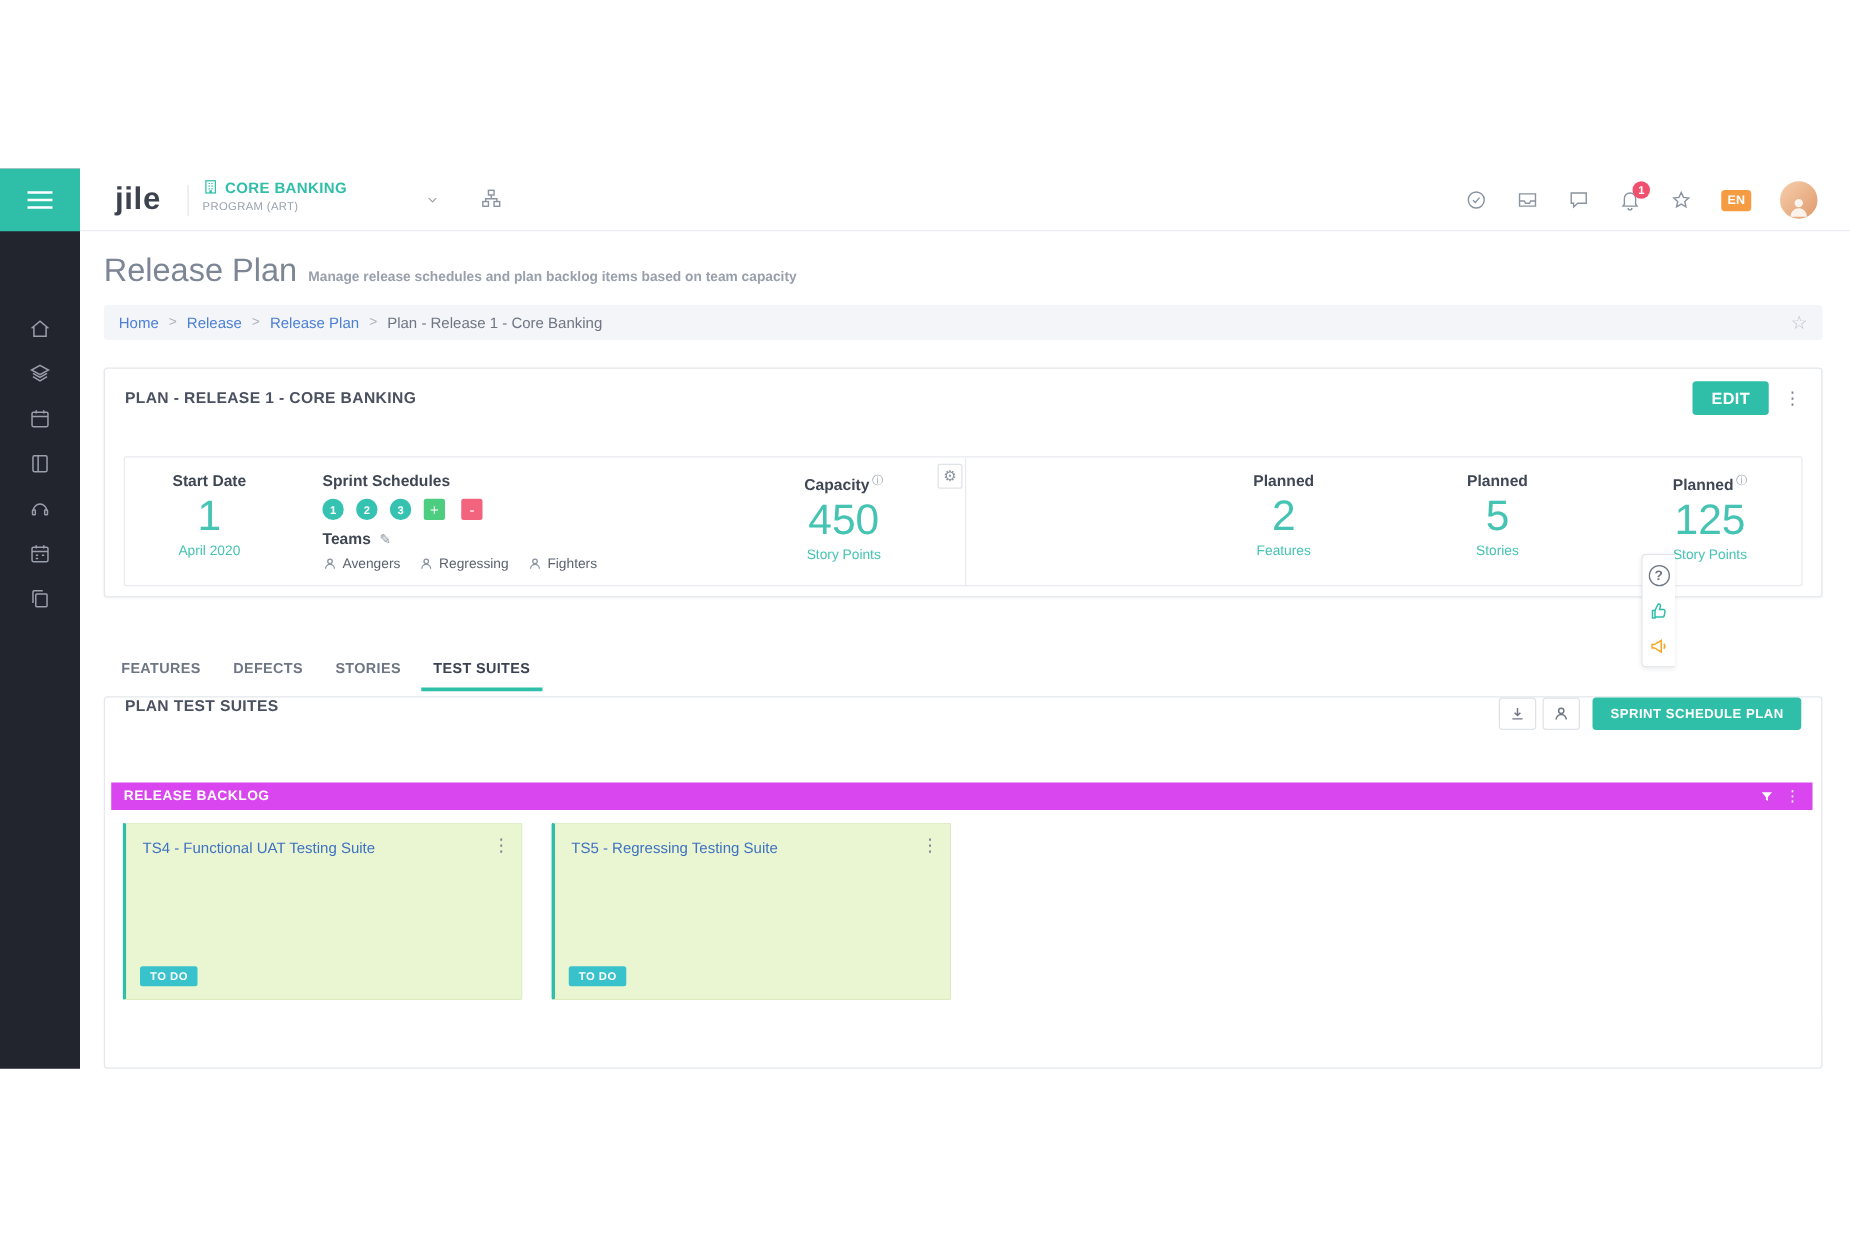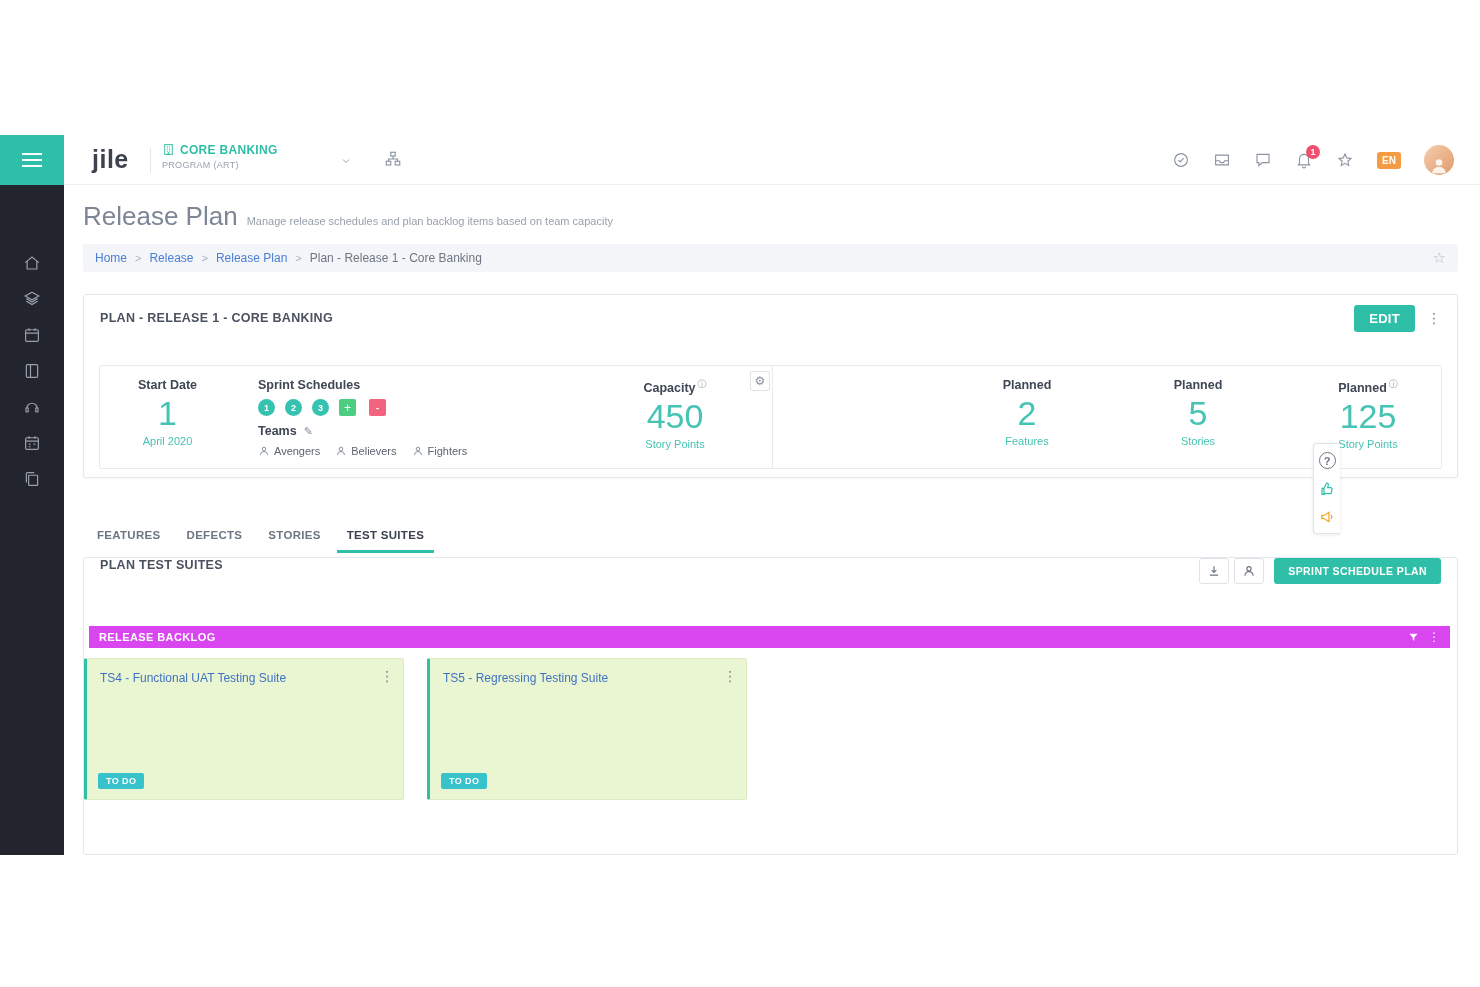--- a/index.html
+++ b/index.html
@@ -34,21 +34,21 @@
   .tb-icon svg { width:18px; height:18px; }
   .bell-wrap { position:relative; }
   .badge-red { position:absolute; top:-6px; right:-7px; min-width:14px; height:14px; border-radius:7px; background:#f0506e; color:#fff; font-size:9px; font-weight:bold; display:flex; align-items:center; justify-content:center; padding:0 3px; }
   .lang-badge { background:#f59b42; color:#fff; font-size:10px; font-weight:bold; border-radius:3px; padding:3px 5px; cursor:pointer; }
   .avatar { width:30px; height:30px; border-radius:50%; background:linear-gradient(135deg,#f6cfae,#e0996b); display:flex; align-items:flex-end; justify-content:center; overflow:hidden; cursor:pointer; }
   .avatar svg { width:20px; height:20px; color:#fff; opacity:.85; }
 
   
   .page-head { position:absolute; left:83px; top:66px; display:flex; align-items:baseline; gap:9px; }
   .page-title { font-size:26px; color:#7d8695; font-weight:400; }
-  .page-subtitle { font-size:11px; color:#98a0ac; }
+  .page-subtitle { font-size:11px; color:#98a0ac;font-weight:bold; }
 
   
   .breadcrumb { position:absolute; left:83px; top:109px; width:1375px; height:28px; background:#f4f5f8; border-radius:3px; display:flex; align-items:center; padding:0 12px; font-size:12px; color:#8a93a0; gap:8px; }
   .bc-link { color:#4a7fd4; cursor:pointer; }
   .bc-sep { color:#aab1bb; font-size:11px; }
   .bc-current { color:#6e7684; }
   .bc-star { margin-left:auto; color:#b6bdc7; font-size:15px; cursor:pointer; }
 
   
   .plan-card { position:absolute; left:83px; top:159px; width:1375px; height:184px; background:#fff; border:1px solid #e4e7eb; border-radius:3px; box-shadow:0 1px 2px rgba(0,0,0,.03); }
@@ -96,21 +96,21 @@
   .icon-btn { width:30px; height:26px; border:1px solid #dfe3e8; border-radius:3px; background:#fff; display:flex; align-items:center; justify-content:center; color:#6e7684; cursor:pointer; }
   .icon-btn svg { width:14px; height:14px; }
   .sprint-plan-btn { background:#2fbfa8; color:#fff; font-size:10.5px; font-weight:bold; height:26px; padding:0 14px; border:none; border-radius:3px; margin-left:5px; letter-spacing:.4px; cursor:pointer; }
 
   .backlog-bar { position:absolute; left:5px; right:7px; top:68px; height:22px; background:#d946ef; display:flex; align-items:center; padding:0 10px; }
   .backlog-title { color:#fff; font-size:11px; font-weight:bold; letter-spacing:.4px; }
   .backlog-right { margin-left:auto; display:flex; align-items:center; gap:9px; color:#fff; }
   .backlog-right svg { width:11px; height:11px; cursor:pointer; }
   .backlog-right .dots { color:#fff; font-size:12px; }
 
-  .cards-row { position:absolute; left:0; top:100px; display:flex; gap:23px; }
+  .cards-row { position:absolute; left:14px; top:100px; display:flex; gap:23px; }
   .suite-card { width:320px; height:142px; background:#eaf6d2; border:1px solid #dcecc0; border-left:3px solid #2fbfa8; border-radius:2px; position:relative; }
   .suite-title { position:absolute; left:13px; top:12px; font-size:12px; color:#3f72c1; width:270px; cursor:pointer; }
   .suite-dots { position:absolute; right:9px; top:10px; }
   .suite-status { position:absolute; left:11px; bottom:10px; background:#38c2cb; color:#fff; font-size:9px; font-weight:bold; padding:3px 8px; border-radius:2px; letter-spacing:.4px; }
 
   
   .fb-widget { position:absolute; right:0; top:308px; width:27px; background:#fff; border:1px solid #e0e4e9; border-right:none; border-radius:4px 0 0 4px; padding:8px 0; display:flex; flex-direction:column; align-items:center; gap:12px; box-shadow:0 1px 4px rgba(0,0,0,.08); }
   .fb-help { width:17px; height:17px; border:1.5px solid #6e7684; border-radius:50%; color:#6e7684; font-size:11px; font-weight:bold; display:flex; align-items:center; justify-content:center; cursor:pointer; }
   .fb-item { cursor:pointer; display:flex; }
   .fb-item svg { width:16px; height:16px; }
@@ -290,21 +290,21 @@
                 <circle cx="12" cy="8" r="3.6"></circle>
                 <path d="M5 20 a7 7 0 0 1 14 0"></path>
               </svg>
             <span>Avengers</span>
           </span>
           <span class="team-chip">
             <svg viewBox="0 0 24 24" fill="none" stroke="currentColor" stroke-width="2">
                 <circle cx="12" cy="8" r="3.6"></circle>
                 <path d="M5 20 a7 7 0 0 1 14 0"></path>
               </svg>
-            <span>Believers</span>
+            <span>Regressing</span>
           </span>
           <span class="team-chip">
             <svg viewBox="0 0 24 24" fill="none" stroke="currentColor" stroke-width="2">
                 <circle cx="12" cy="8" r="3.6"></circle>
                 <path d="M5 20 a7 7 0 0 1 14 0"></path>
               </svg>
             <span>Fighters</span>
           </span>
         </div>
       </div>

